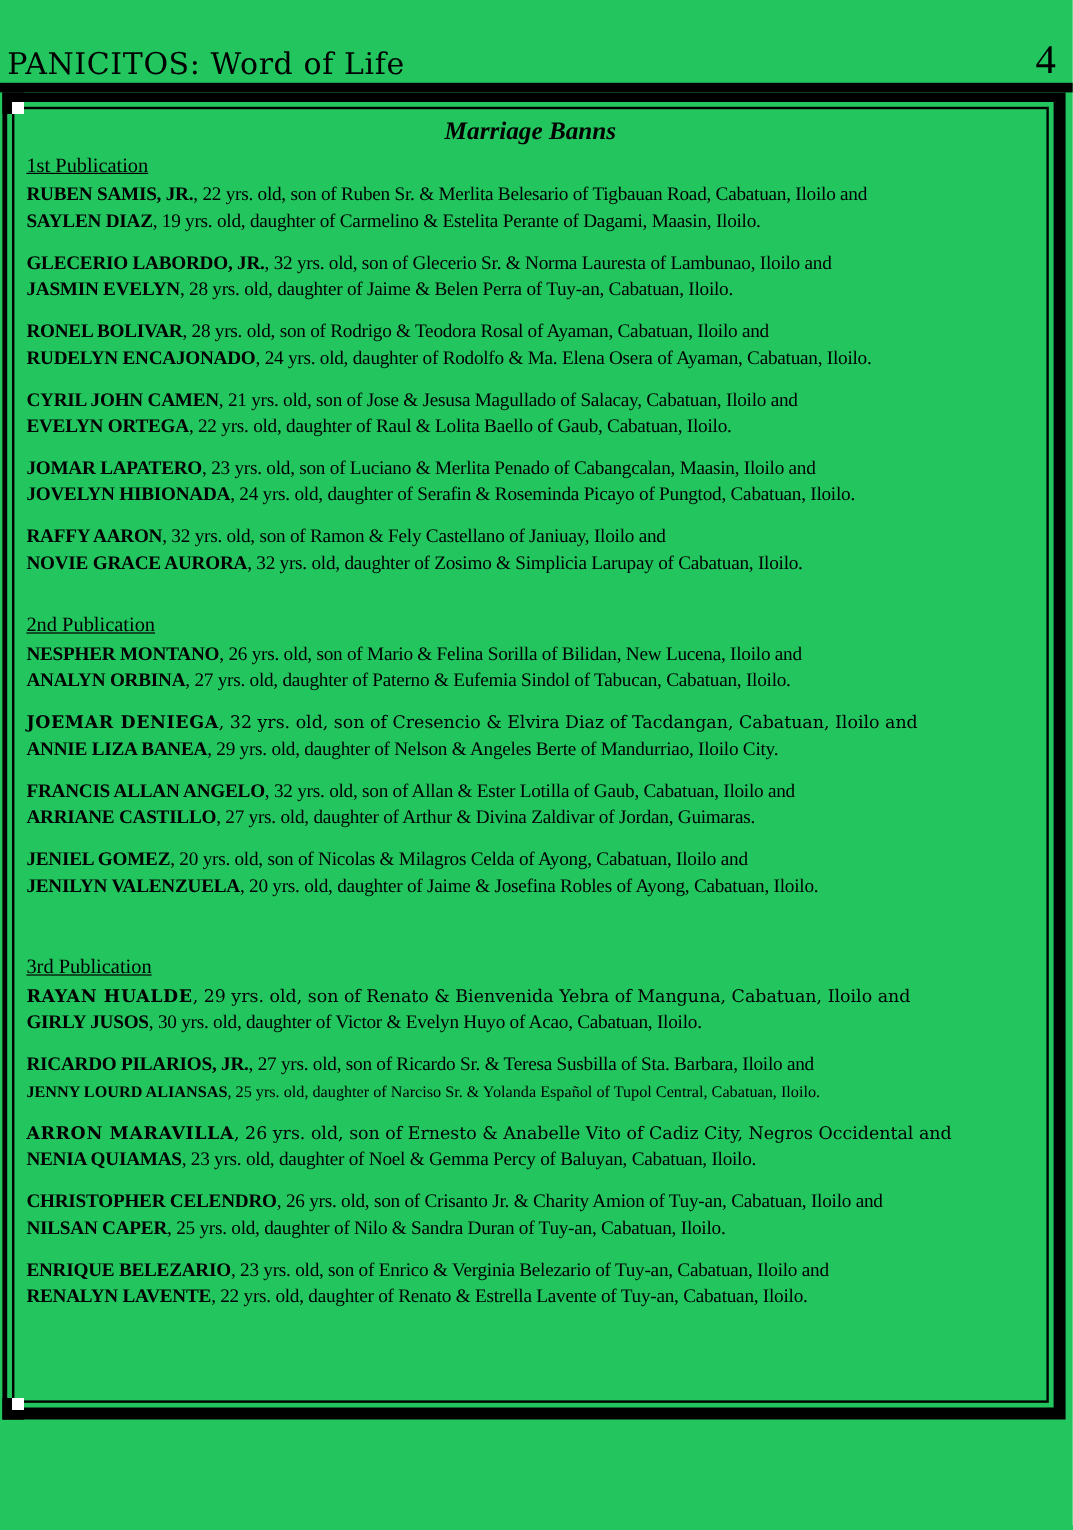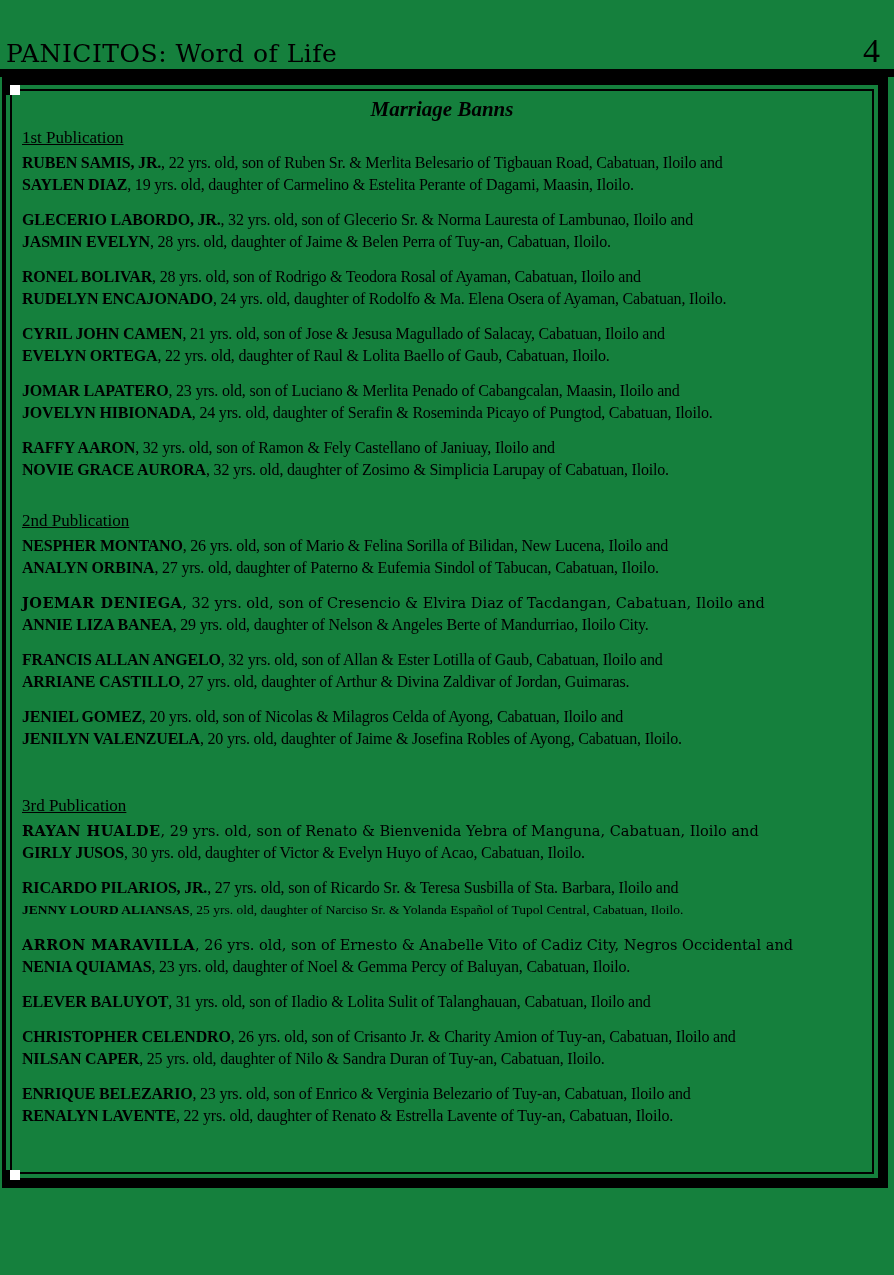--- a/index.html
+++ b/index.html
@@ -3,21 +3,21 @@
 <meta charset="utf-8">
 <style>
   html, body { margin: 0; padding: 0; background: #fff; }
   body {
     width: 894px; height: 1275px;
     font-family: "Liberation Serif", serif;
     color: #000;
     overflow: hidden;
     position: relative;
   }
-  .page { width: 894px; height: 1275px; background: #15803d; }
+  .page { width: 894px; height: 1275px; background: #22c55e; }
 
   
   .page-header {
     display: flex; justify-content: space-between; align-items: flex-end;
     padding: 24px 10px 0 6px; height: 42px;
   }
   .header-title {
     font-family: "DejaVu Serif", serif;
     font-size: 25px; letter-spacing: 0.5px; line-height: 1;
   }
@@ -160,21 +160,20 @@
             </div>
             <div class="entry">
               <div class="line"><span class="name">RICARDO PILARIOS, JR.</span><span>, 27 yrs. old, son of Ricardo Sr. &amp; Teresa Susbilla of Sta. Barbara, Iloilo and</span></div>
               <div class="line small"><span class="name">JENNY LOURD ALIANSAS</span><span>, 25 yrs. old, daughter of Narciso Sr. &amp; Yolanda Español of Tupol Central, Cabatuan, Iloilo.</span></div>
             </div>
             <div class="entry">
               <div class="line alt"><span class="name">ARRON MARAVILLA</span><span>, 26 yrs. old, son of Ernesto &amp; Anabelle Vito of Cadiz City, Negros Occidental and</span></div>
               <div class="line"><span class="name">NENIA QUIAMAS</span><span>, 23 yrs. old, daughter of Noel &amp; Gemma Percy of Baluyan, Cabatuan, Iloilo.</span></div>
             </div>
             <div class="entry">
-              <div class="line"><span class="name">ELEVER BALUYOT</span><span>, 31 yrs. old, son of Iladio &amp; Lolita Sulit of Talanghauan, Cabatuan, Iloilo and</span></div>
             </div>
             <div class="entry">
               <div class="line"><span class="name">CHRISTOPHER CELENDRO</span><span>, 26 yrs. old, son of Crisanto Jr. &amp; Charity Amion of Tuy-an, Cabatuan, Iloilo and</span></div>
               <div class="line"><span class="name">NILSAN CAPER</span><span>, 25 yrs. old, daughter of Nilo &amp; Sandra Duran of Tuy-an, Cabatuan, Iloilo.</span></div>
             </div>
             <div class="entry">
               <div class="line"><span class="name">ENRIQUE BELEZARIO</span><span>, 23 yrs. old, son of Enrico &amp; Verginia Belezario of Tuy-an, Cabatuan, Iloilo and</span></div>
               <div class="line"><span class="name">RENALYN LAVENTE</span><span>, 22 yrs. old, daughter of Renato &amp; Estrella Lavente of Tuy-an, Cabatuan, Iloilo.</span></div>
             </div>
           </div>

